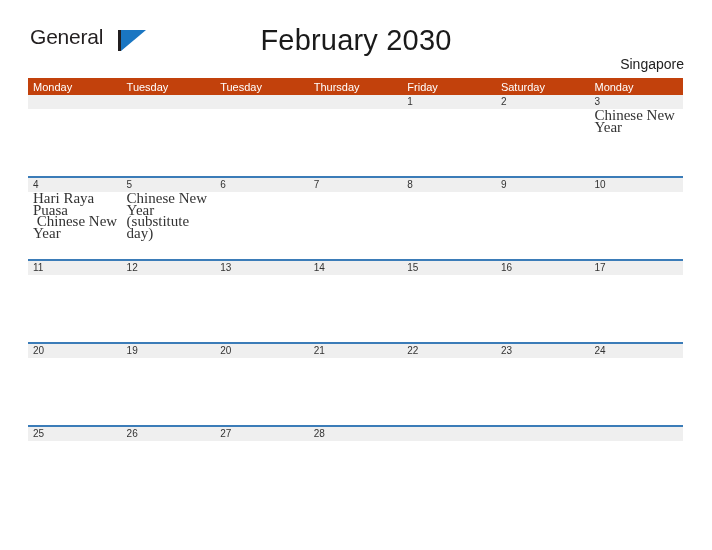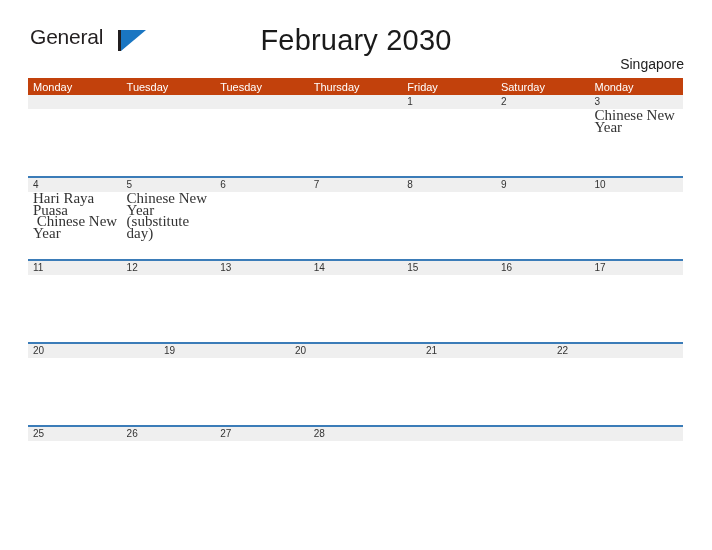--- a/index.html
+++ b/index.html
@@ -315,20 +315,26 @@
             </div>
             <div class="day-cell">
               <div class="day-number">20</div>
             </div>
             <div class="day-cell">
               <div class="day-number">21</div>
             </div>
             <div class="day-cell">
               <div class="day-number">22</div>
             </div>
+            <div class="day-cell">
+              <div class="day-number">23</div>
+            </div>
+            <div class="day-cell">
+              <div class="day-number">24</div>
+            </div>
           </div>
         </div>
         <div class="week-row">
           <div class="week-band"></div>
           <div class="week-cells">
             <div class="day-cell">
               <div class="day-number">25</div>
             </div>
             <div class="day-cell">
               <div class="day-number">26</div>

